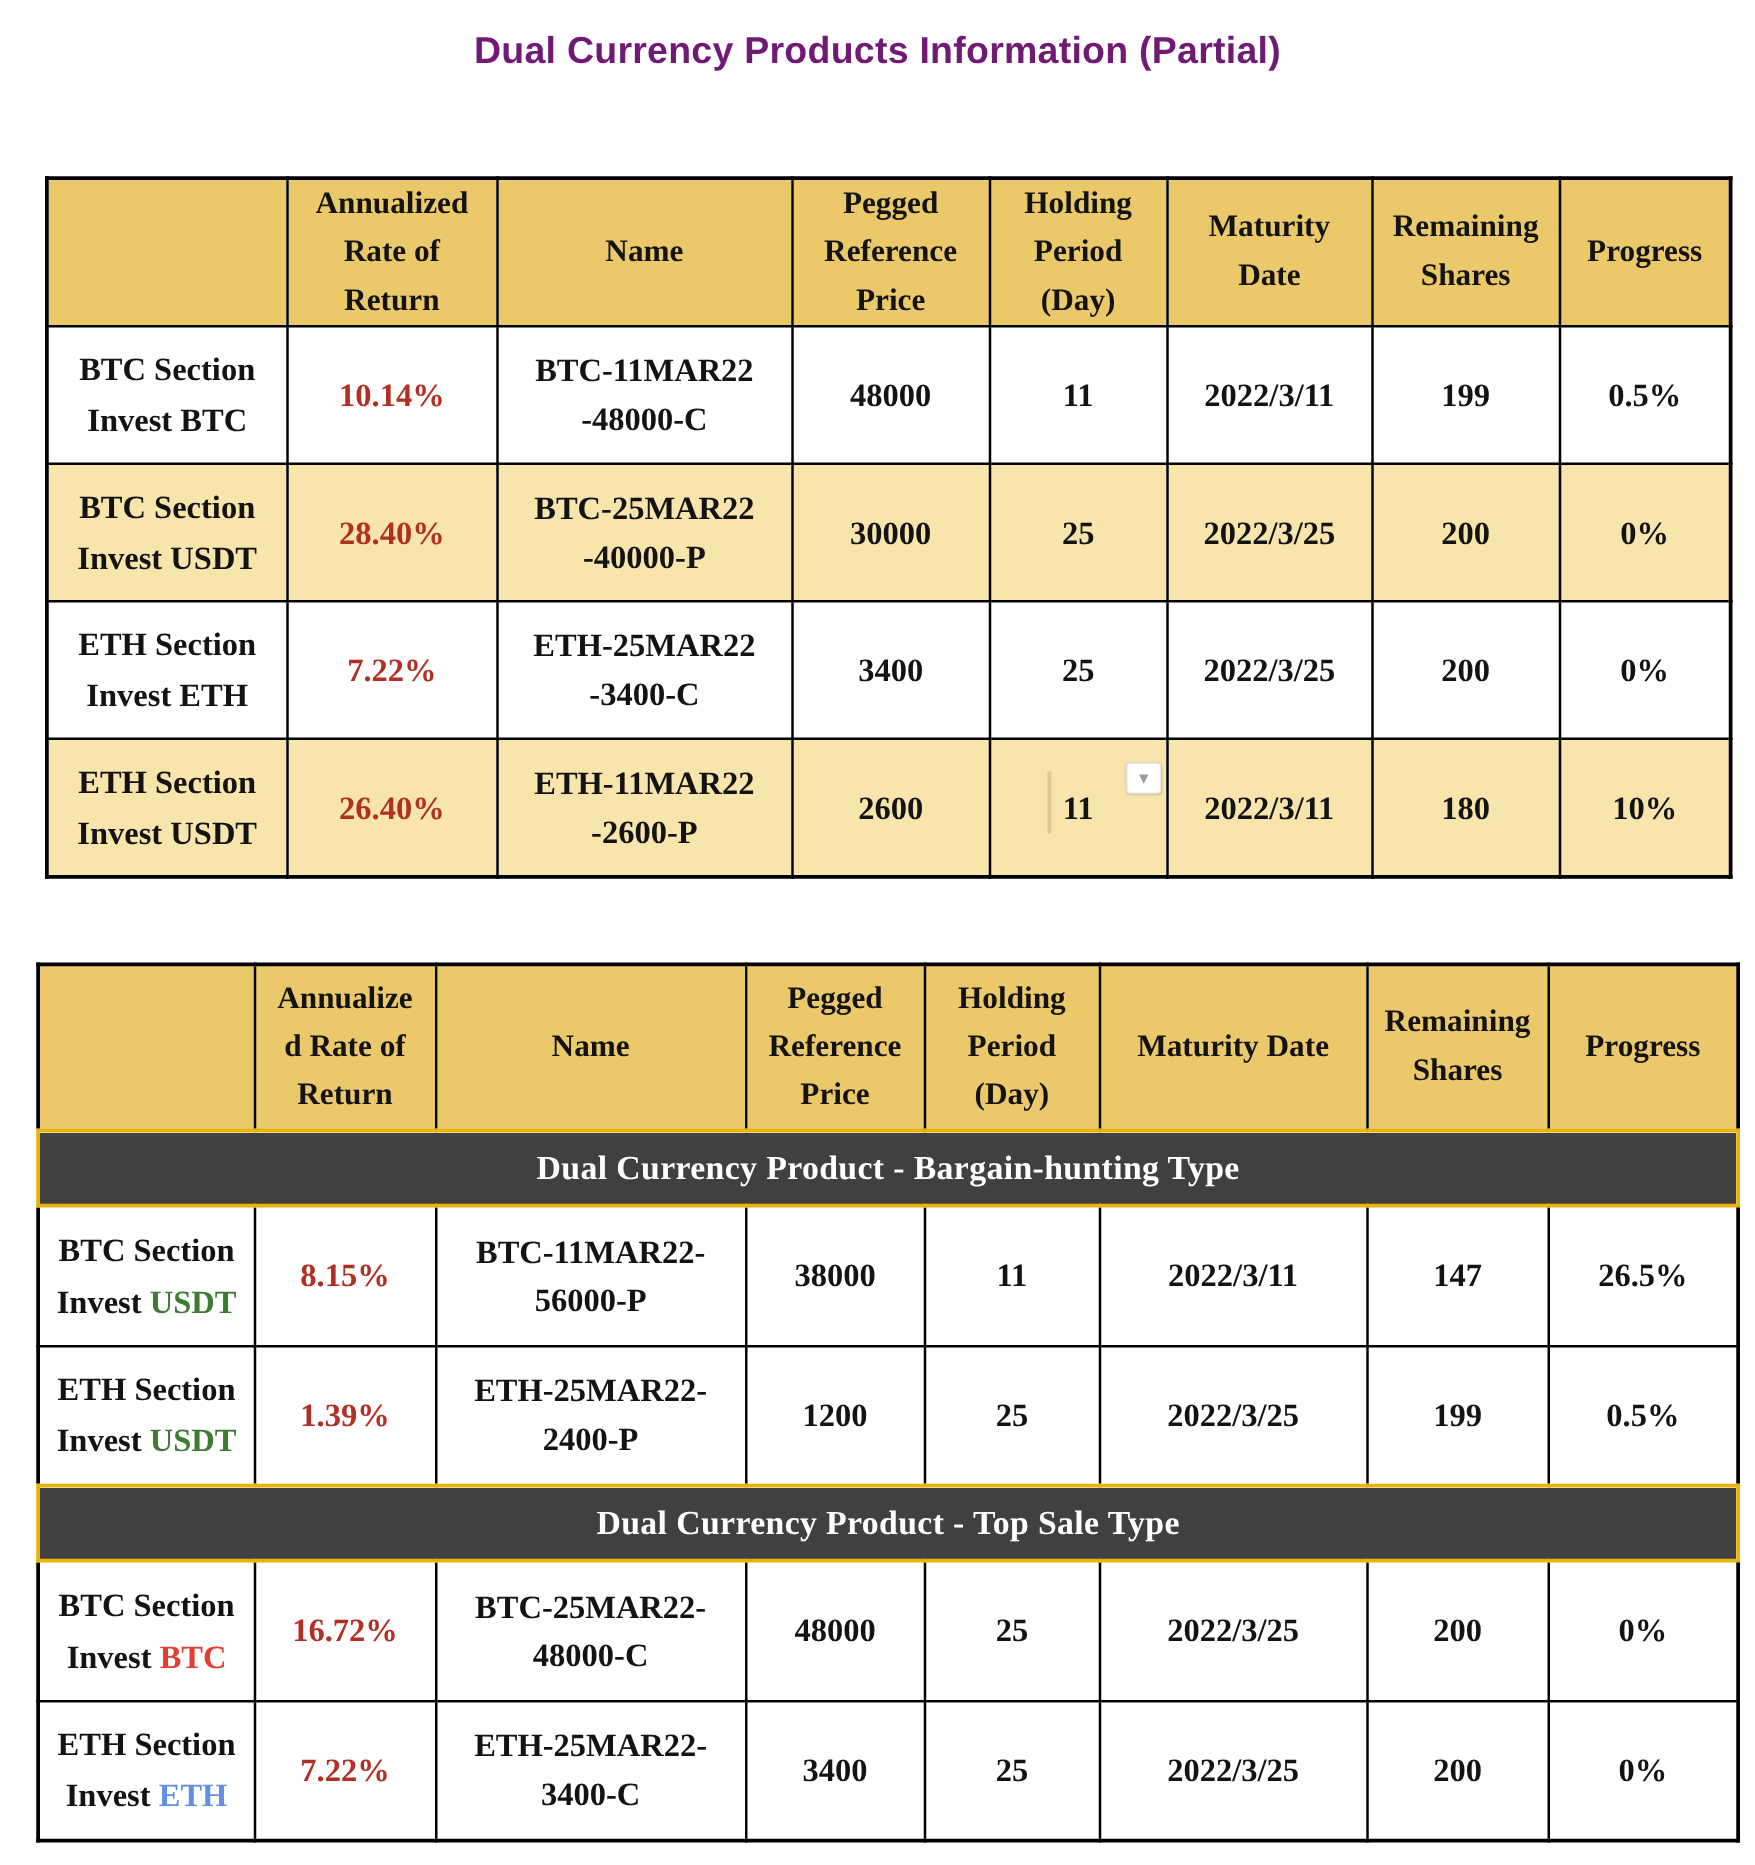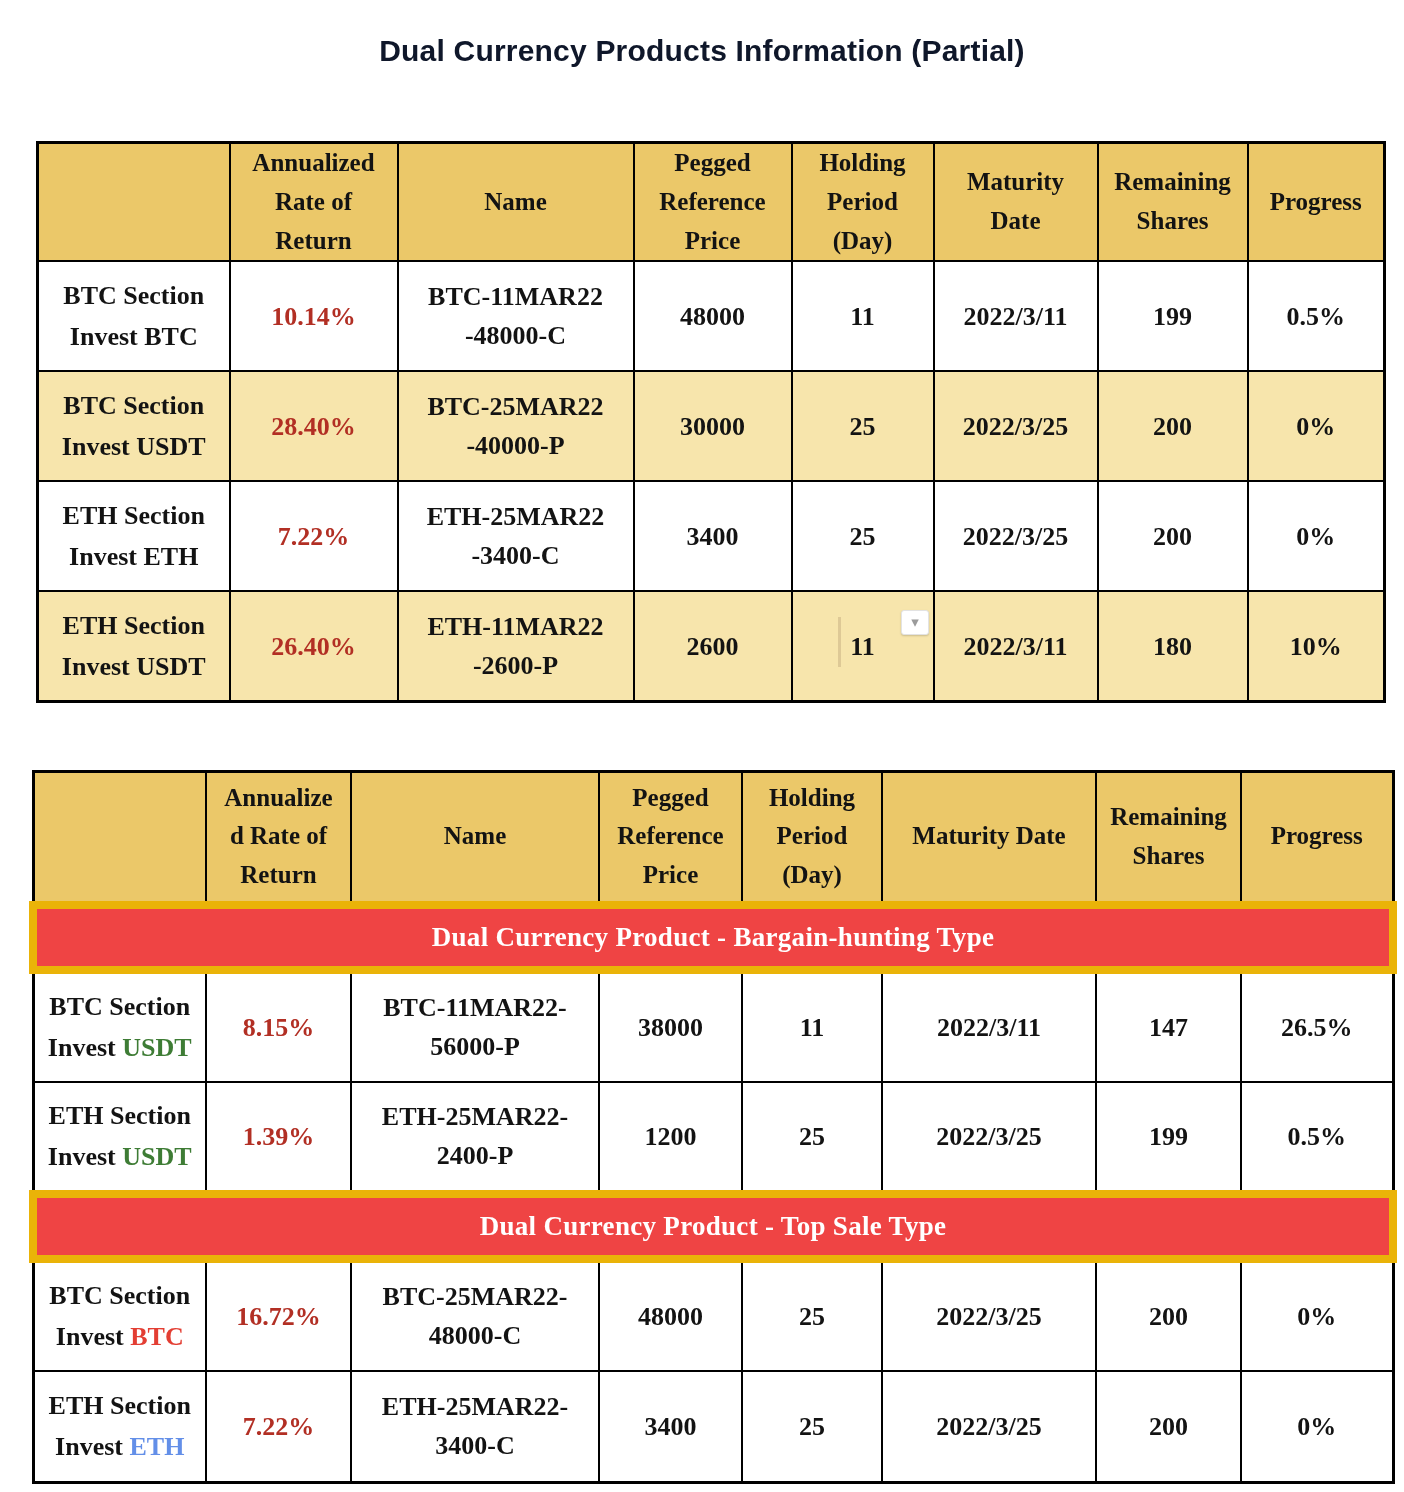--- a/index.html
+++ b/index.html
@@ -1,37 +1,37 @@
 <!DOCTYPE html>
 <html><head>
 <meta charset="utf-8">
 <style>
   html,body{margin:0;padding:0;background:#ffffff;}
   #page{position:relative;width:1404px;height:1492px;background:#ffffff;overflow:hidden;
         font-family:"Liberation Serif",serif;}
   .page-title{position:absolute;top:24px;left:0;width:100%;text-align:center;
         font-family:"Liberation Sans",sans-serif;font-size:30px;font-weight:600;
-        color:#0f172a;letter-spacing:.2px;margin-top:10px;}
+        color:#701a75;letter-spacing:.2px;}
   table.tbl{border-collapse:collapse;table-layout:fixed;position:absolute;
         border:3px solid #000;}
   #table1{left:36px;top:141px;width:1347px;}
   #table2{left:29px;top:770px;width:1360px;}
   .tbl th,.tbl td{border:2px solid #000;text-align:center;vertical-align:middle;
         padding:0 6px;color:#131313;font-weight:bold;overflow:hidden;}
   .tbl th{background:#EBC869;font-size:25px;line-height:1.55;white-space:pre-line;}
   .tbl td{font-size:26px;line-height:1.5;background:#ffffff;}
   #table1 tr.head{height:92px;}
   #table1 tr.data{height:110px;}
   #table2 tr.head{height:133px;}
   #table2 tr.data{height:112px;}
   tr.gold td{background:#F7E5AC;}
   td.rate{color:#B22F24;}
   td.name{white-space:pre-line;}
-  tr.band td{background:#ef4444;color:#ffffff;font-size:27px;height:57px;
-        letter-spacing:.3px;border:8px solid #eab308;}
+  tr.band td{background:#404040;color:#ffffff;font-size:27px;height:57px;
+        letter-spacing:.3px;border:3px solid #eab308;}
   .sec-line2{margin-top:2px;}
   
   .dropdown-btn{position:absolute;left:901px;top:610px;width:26px;height:23px;
         background:#ffffff;border:1px solid #e3e3e3;border-radius:3px;
         box-shadow:0 1px 2px rgba(0,0,0,.18);display:flex;align-items:center;
         justify-content:center;cursor:pointer;z-index:5;}
   .chev{color:#9b9b9b;font-size:15px;line-height:1;font-family:"DejaVu Sans",sans-serif;}
   .cursor-artifact{position:absolute;left:838px;top:617px;width:3px;height:50px;
         background:#D9C492;opacity:.85;z-index:4;}
 </style>

